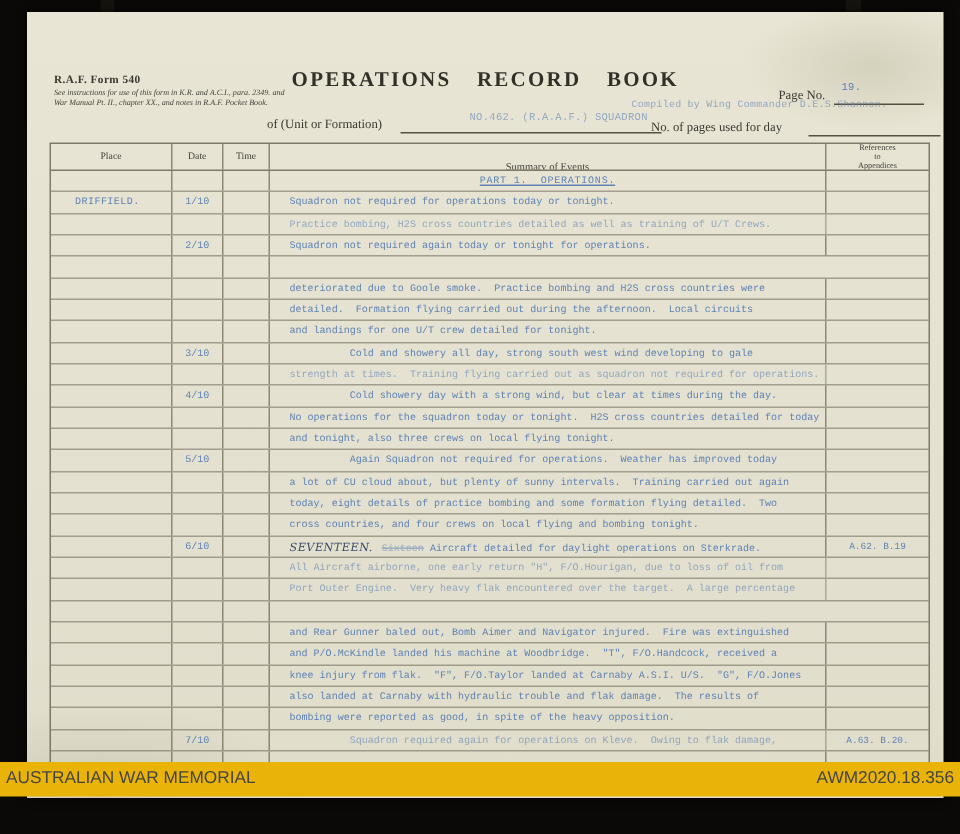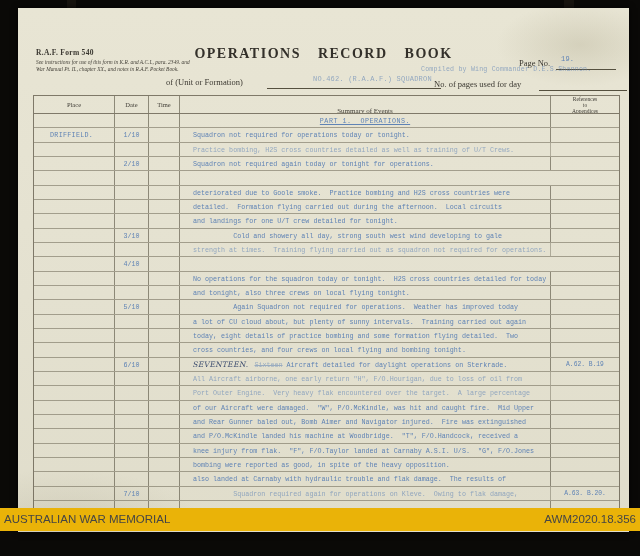--- a/index.html
+++ b/index.html
@@ -15,21 +15,21 @@
   
   .stem{position:absolute;background:#17140f;}
   .hole{position:absolute;background:#201c15;border-radius:50%;box-shadow:0 2px 4px rgba(60,55,40,.5);}
   
   .print{color:#3b3831;}
   #form-no{position:absolute;left:18px;top:40px;font-size:7.5px;font-weight:bold;letter-spacing:.3px;}
   #instructions{position:absolute;left:18px;top:51px;width:158px;font-size:5.4px;font-style:italic;
                 line-height:1.3;color:#45423a;}
   #main-title{position:absolute;left:0;top:38px;width:100%;text-align:center;font-size:14px;
               font-weight:bold;letter-spacing:1.5px;word-spacing:12px;color:#33302a;}
-  #unit-label{position:absolute;left:148px;top:69px;font-size:8.5px;}
+  #unit-label{position:absolute;left:160px;top:69px;font-size:8.5px;}
   .u-line{position:absolute;border-bottom:1px solid #55503f;}
   #unit-underline{left:249px;top:67px;width:174px;height:13px;}
   #unit-value{position:absolute;left:256px;top:67px;padding-left:39px;}
   #page-label{position:absolute;left:501px;top:50px;font-size:8.5px;}
   #page-underline{left:538px;top:48px;width:60px;height:13px;}
   #page-value{position:absolute;left:543px;top:47px;}
   #compiled-by{position:absolute;left:403px;top:58px;}
   #pages-used-label{position:absolute;left:416px;top:71px;font-size:8.5px;}
   #pages-used-underline{left:521px;top:69px;width:88px;height:13px;}
   
@@ -183,20 +183,21 @@
             <div class="cell c-place"></div>
             <div class="cell c-date"></div>
             <div class="cell c-time"></div>
             <div class="cell c-sum faint"><span>strength at times.  Training flying carried out as squadron not required for operations.</span></div>
             <div class="cell c-ref"></div>
           </div>
           <div class="trow">
             <div class="cell c-place"></div>
             <div class="cell c-date">4/10</div>
             <div class="cell c-time"></div>
+            <div class="cell c-sum"><span>          Cold showery day with a strong wind, but clear at times during the day.</span></div>
             <div class="cell c-ref"></div>
           </div>
           <div class="trow">
             <div class="cell c-place"></div>
             <div class="cell c-date"></div>
             <div class="cell c-time"></div>
             <div class="cell c-sum"><span>No operations for the squadron today or tonight.  H2S cross countries detailed for today</span></div>
             <div class="cell c-ref"></div>
           </div>
           <div class="trow">
@@ -252,21 +253,20 @@
             <div class="cell c-place"></div>
             <div class="cell c-date"></div>
             <div class="cell c-time"></div>
             <div class="cell c-sum faint"><span>Port Outer Engine.  Very heavy flak encountered over the target.  A large percentage</span></div>
             <div class="cell c-ref"></div>
           </div>
           <div class="trow">
             <div class="cell c-place"></div>
             <div class="cell c-date"></div>
             <div class="cell c-time"></div>
-            <div class="cell c-sum"><span>of our Aircraft were damaged.  "W", P/O.McKindle, was hit and caught fire.  Mid Upper</span></div>
             <div class="cell c-ref"></div>
           </div>
           <div class="trow">
             <div class="cell c-place"></div>
             <div class="cell c-date"></div>
             <div class="cell c-time"></div>
             <div class="cell c-sum"><span>and Rear Gunner baled out, Bomb Aimer and Navigator injured.  Fire was extinguished</span></div>
             <div class="cell c-ref"></div>
           </div>
           <div class="trow">
@@ -280,28 +280,28 @@
             <div class="cell c-place"></div>
             <div class="cell c-date"></div>
             <div class="cell c-time"></div>
             <div class="cell c-sum"><span>knee injury from flak.  "F", F/O.Taylor landed at Carnaby A.S.I. U/S.  "G", F/O.Jones</span></div>
             <div class="cell c-ref"></div>
           </div>
           <div class="trow">
             <div class="cell c-place"></div>
             <div class="cell c-date"></div>
             <div class="cell c-time"></div>
+            <div class="cell c-sum"><span>also landed at Carnaby with hydraulic trouble and flak damage.  The results of</span></div>
+            <div class="cell c-ref"></div>
+          </div>
+          <div class="trow">
+            <div class="cell c-place"></div>
+            <div class="cell c-date"></div>
+            <div class="cell c-time"></div>
             <div class="cell c-sum"><span>bombing were reported as good, in spite of the heavy opposition.</span></div>
-            <div class="cell c-ref"></div>
-          </div>
-          <div class="trow">
-            <div class="cell c-place"></div>
-            <div class="cell c-date"></div>
-            <div class="cell c-time"></div>
-            <div class="cell c-sum"><span>also landed at Carnaby with hydraulic trouble and flak damage.  The results of</span></div>
             <div class="cell c-ref"></div>
           </div>
           <div class="trow">
             <div class="cell c-place"></div>
             <div class="cell c-date">7/10</div>
             <div class="cell c-time"></div>
             <div class="cell c-sum faint"><span>          Squadron required again for operations on Kleve.  Owing to flak damage,</span></div>
             <div class="cell c-ref">A.63.  B.20.</div>
           </div>
           <div class="trow">

